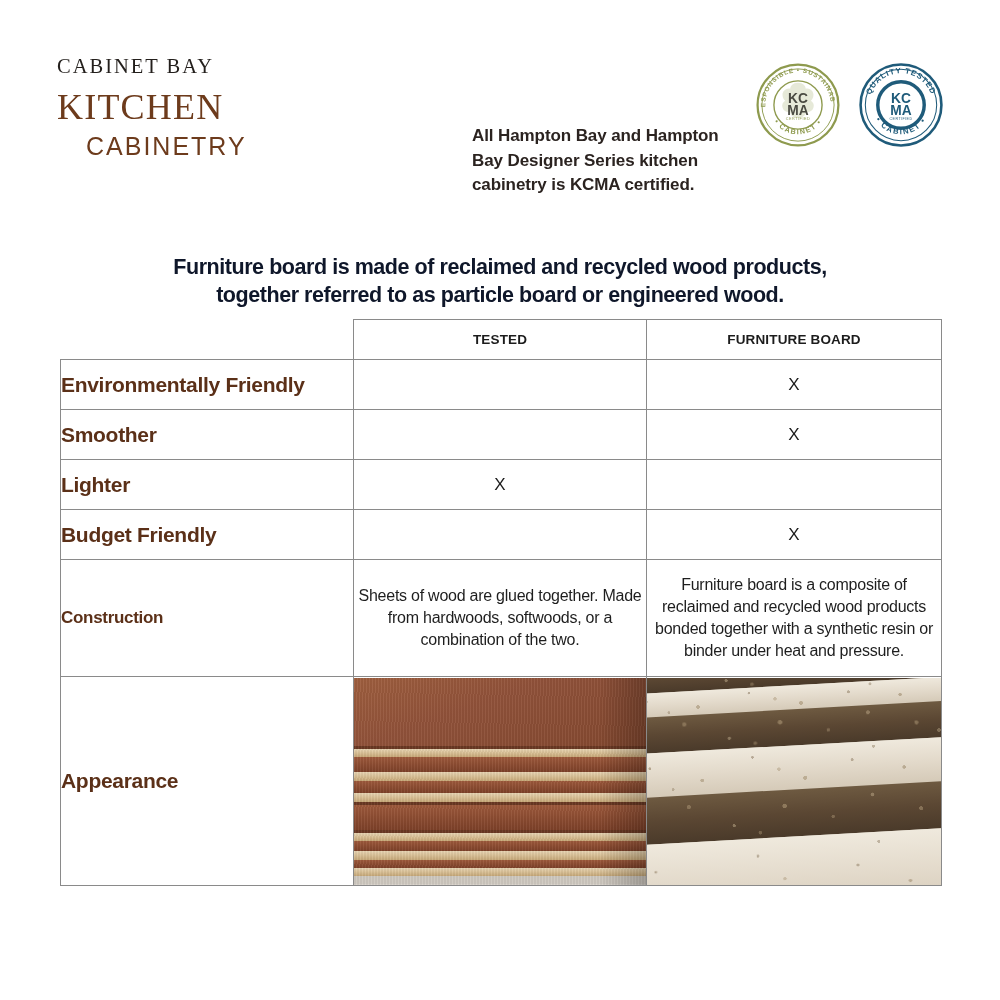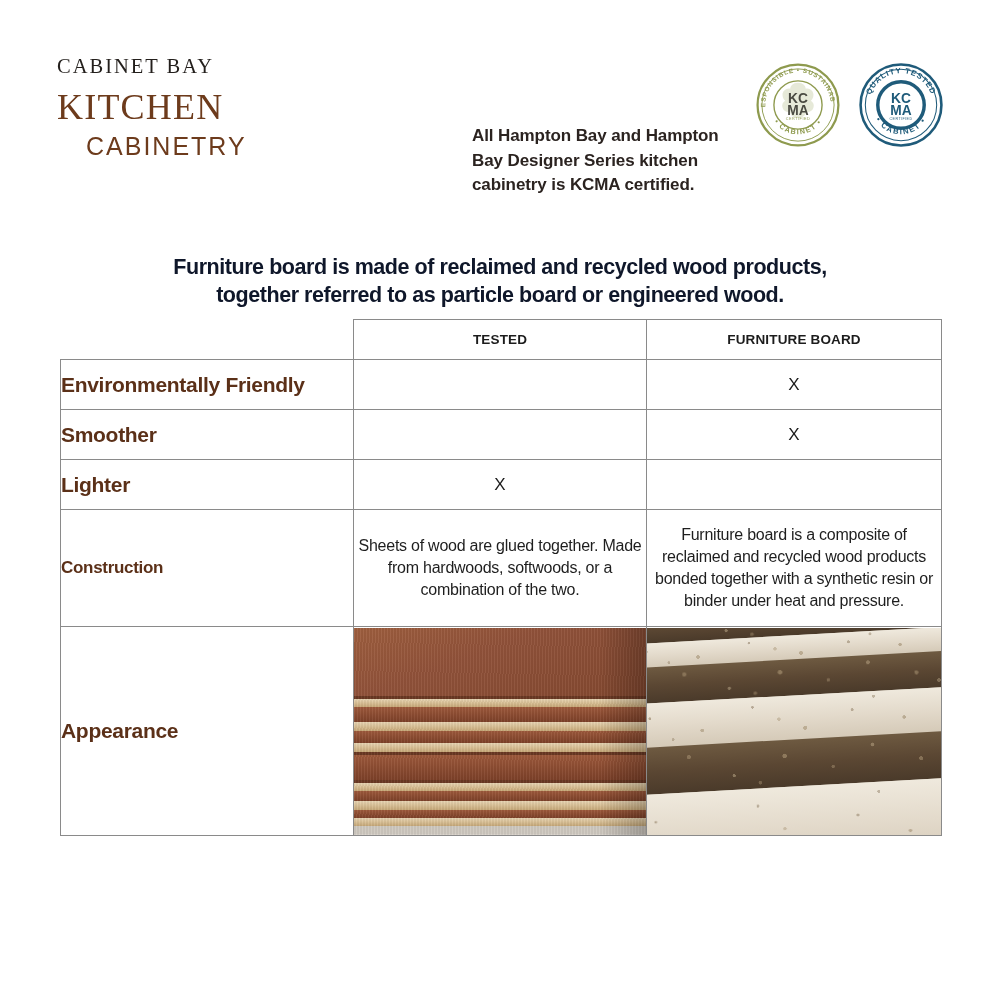--- a/index.html
+++ b/index.html
@@ -269,20 +269,25 @@
         <td class="mark">X</td>
       </tr>
 
       <tr class="r-feature">
         <td class="lbl">Lighter</td>
         <td class="mark">X</td>
         <td class="mark"></td>
       </tr>
 
 
+      <tr class="r-feature">
+        <td class="lbl">Budget Friendly</td>
+        <td class="mark"></td>
+        <td class="mark">X</td>
+      </tr>
 
       <tr class="r-construction">
         <td class="lbl lbl-construction">Construction</td>
         <td class="desc">Sheets of wood are glued together. Made from hardwoods, softwoods, or a combination of the two.</td>
         <td class="desc">Furniture board is a composite of reclaimed and recycled wood products bonded together with a synthetic resin or binder under heat and pressure.</td>
       </tr>
 
       <tr class="r-appearance">
         <td class="lbl">Appearance</td>
 

